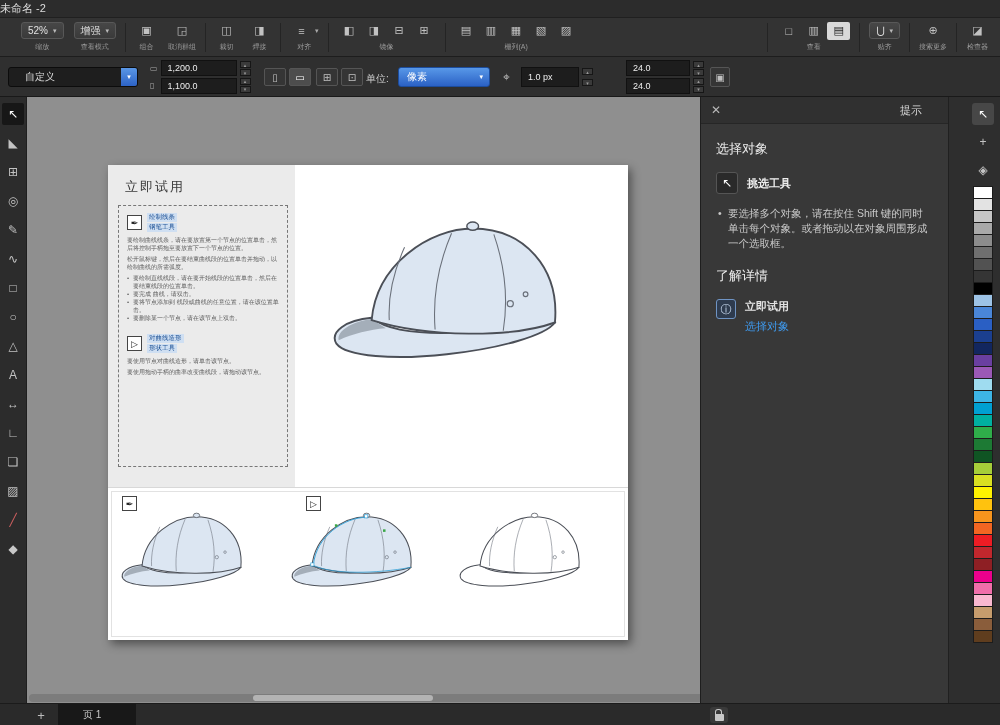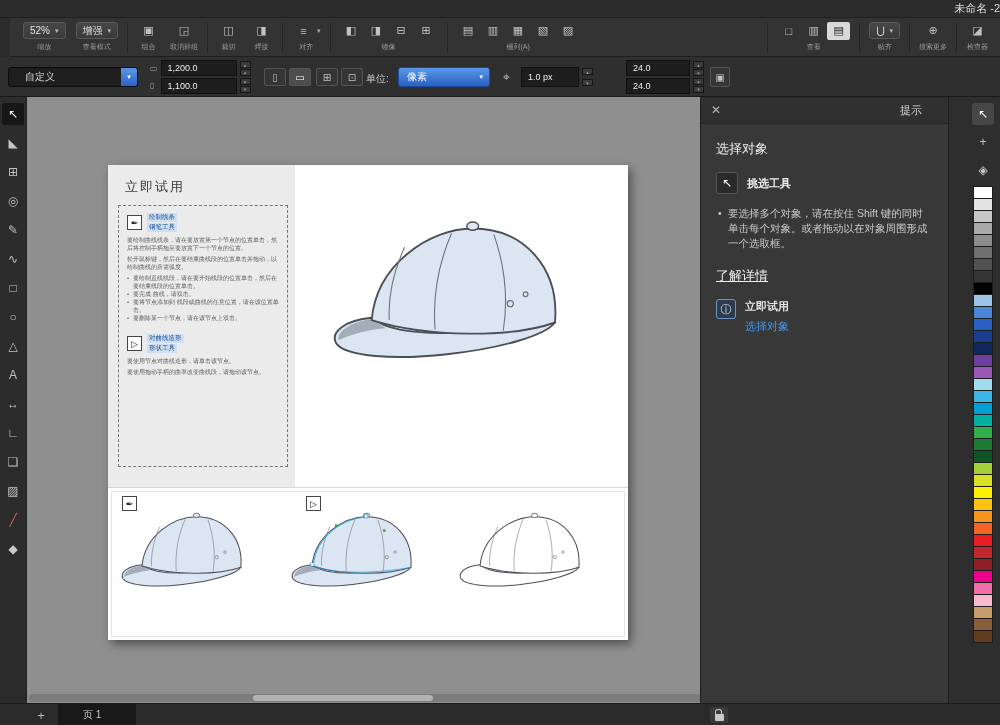--- a/index.html
+++ b/index.html
@@ -2,26 +2,26 @@
 <html><head>
 <meta charset="utf-8">
 <style>
   * { margin:0; padding:0; box-sizing:border-box; }
   html,body { width:1000px; height:725px; background:#222; }
   body { font-family:"Liberation Sans","DejaVu Sans",sans-serif; -webkit-font-smoothing:antialiased; }
   .app { position:relative; width:1000px; height:725px; background:#2b2b2b; overflow:hidden; }
 
   
   .titlebar { position:absolute; top:0; left:0; right:0; height:18px; background:#2c2c2c;
-    border-bottom:1px solid #202020; display:flex; align-items:center; justify-content:flex-end; }
+    border-bottom:1px solid #202020; display:flex; align-items:center; justify-content:flex-start; }
   .titlebar span { font-size:11px; color:#dedede; }
 
   
   .toolbar { position:absolute; top:18px; left:0; right:0; height:39px; background:#333333;
-    border-bottom:1px solid #1d1d1d; display:flex; align-items:flex-start; padding:3px 6px 0 8px;margin-left:10px; }
+    border-bottom:1px solid #1d1d1d; display:flex; align-items:flex-start; padding:3px 6px 0 16px; }
   .tb-group { display:flex; flex-direction:column; align-items:center; margin:0 5px; }
   .tb-row { display:flex; gap:2px; align-items:center; height:19px; }
   .tb-label { font-size:7px; color:#9b9b9b; margin-top:2px; white-space:nowrap; }
   .tb-drop { height:17px; background:linear-gradient(#474747,#3a3a3a); border:1px solid #585858;
     border-radius:3px; color:#e0e0e0; font-size:10px; display:flex; align-items:center; gap:5px; padding:0 6px; }
   .tb-drop .caret { font-size:7px; color:#bbb; }
   .tb-btn { width:23px; height:18px; display:flex; align-items:center; justify-content:center;
     color:#c2c2c2; font-size:11px; border-radius:2px; }
   .tb-btn.active { background:#d9d9d9; color:#222; }
   .tb-sep { width:1px; height:29px; background:#242424; margin:2px 4px 0 4px; }
@@ -115,21 +115,21 @@
   .hints-body { padding:16px 15px; }
   .hints-section { color:#ededed; font-size:13px; margin-bottom:14px; }
   .tool-row { display:flex; align-items:center; gap:9px; margin-bottom:12px; }
   .tool-chip { width:22px; height:22px; background:#2a2a2a; border:1px solid #555; border-radius:3px;
     color:#fff; font-size:12px; display:flex; align-items:center; justify-content:center; }
   .tool-name { color:#efefef; font-size:11px; font-weight:bold; }
   .hint-list { list-style:none; margin-bottom:16px; }
   .hint-list li { position:relative; padding-left:12px; color:#c9c9c9; font-size:10.5px; line-height:15px;
     margin-bottom:10px; }
   .hint-list li::before { content:"•"; position:absolute; left:2px; color:#c9c9c9; }
-  .learn { margin-top:6px;text-decoration:underline; }
+  .learn { margin-top:6px; }
   .help-row { display:flex; gap:9px; margin-top:12px; }
   .info-chip { width:20px; height:20px; border:1px solid #6f94c4; background:#2e3b4e; border-radius:3px;
     color:#cfe0f5; font-size:11px; display:flex; align-items:center; justify-content:center; flex:0 0 auto; }
   .help-texts { display:flex; flex-direction:column; gap:5px; }
   .help-topic { color:#e3e3e3; font-size:11px; font-weight:bold; }
   .help-link { color:#3f9bf0; font-size:11px; cursor:pointer; }
 
   
   .rightstrip { position:absolute; left:948px; top:0; bottom:0; width:52px; background:#2e2e2e;
     border-left:1px solid #202020; }

